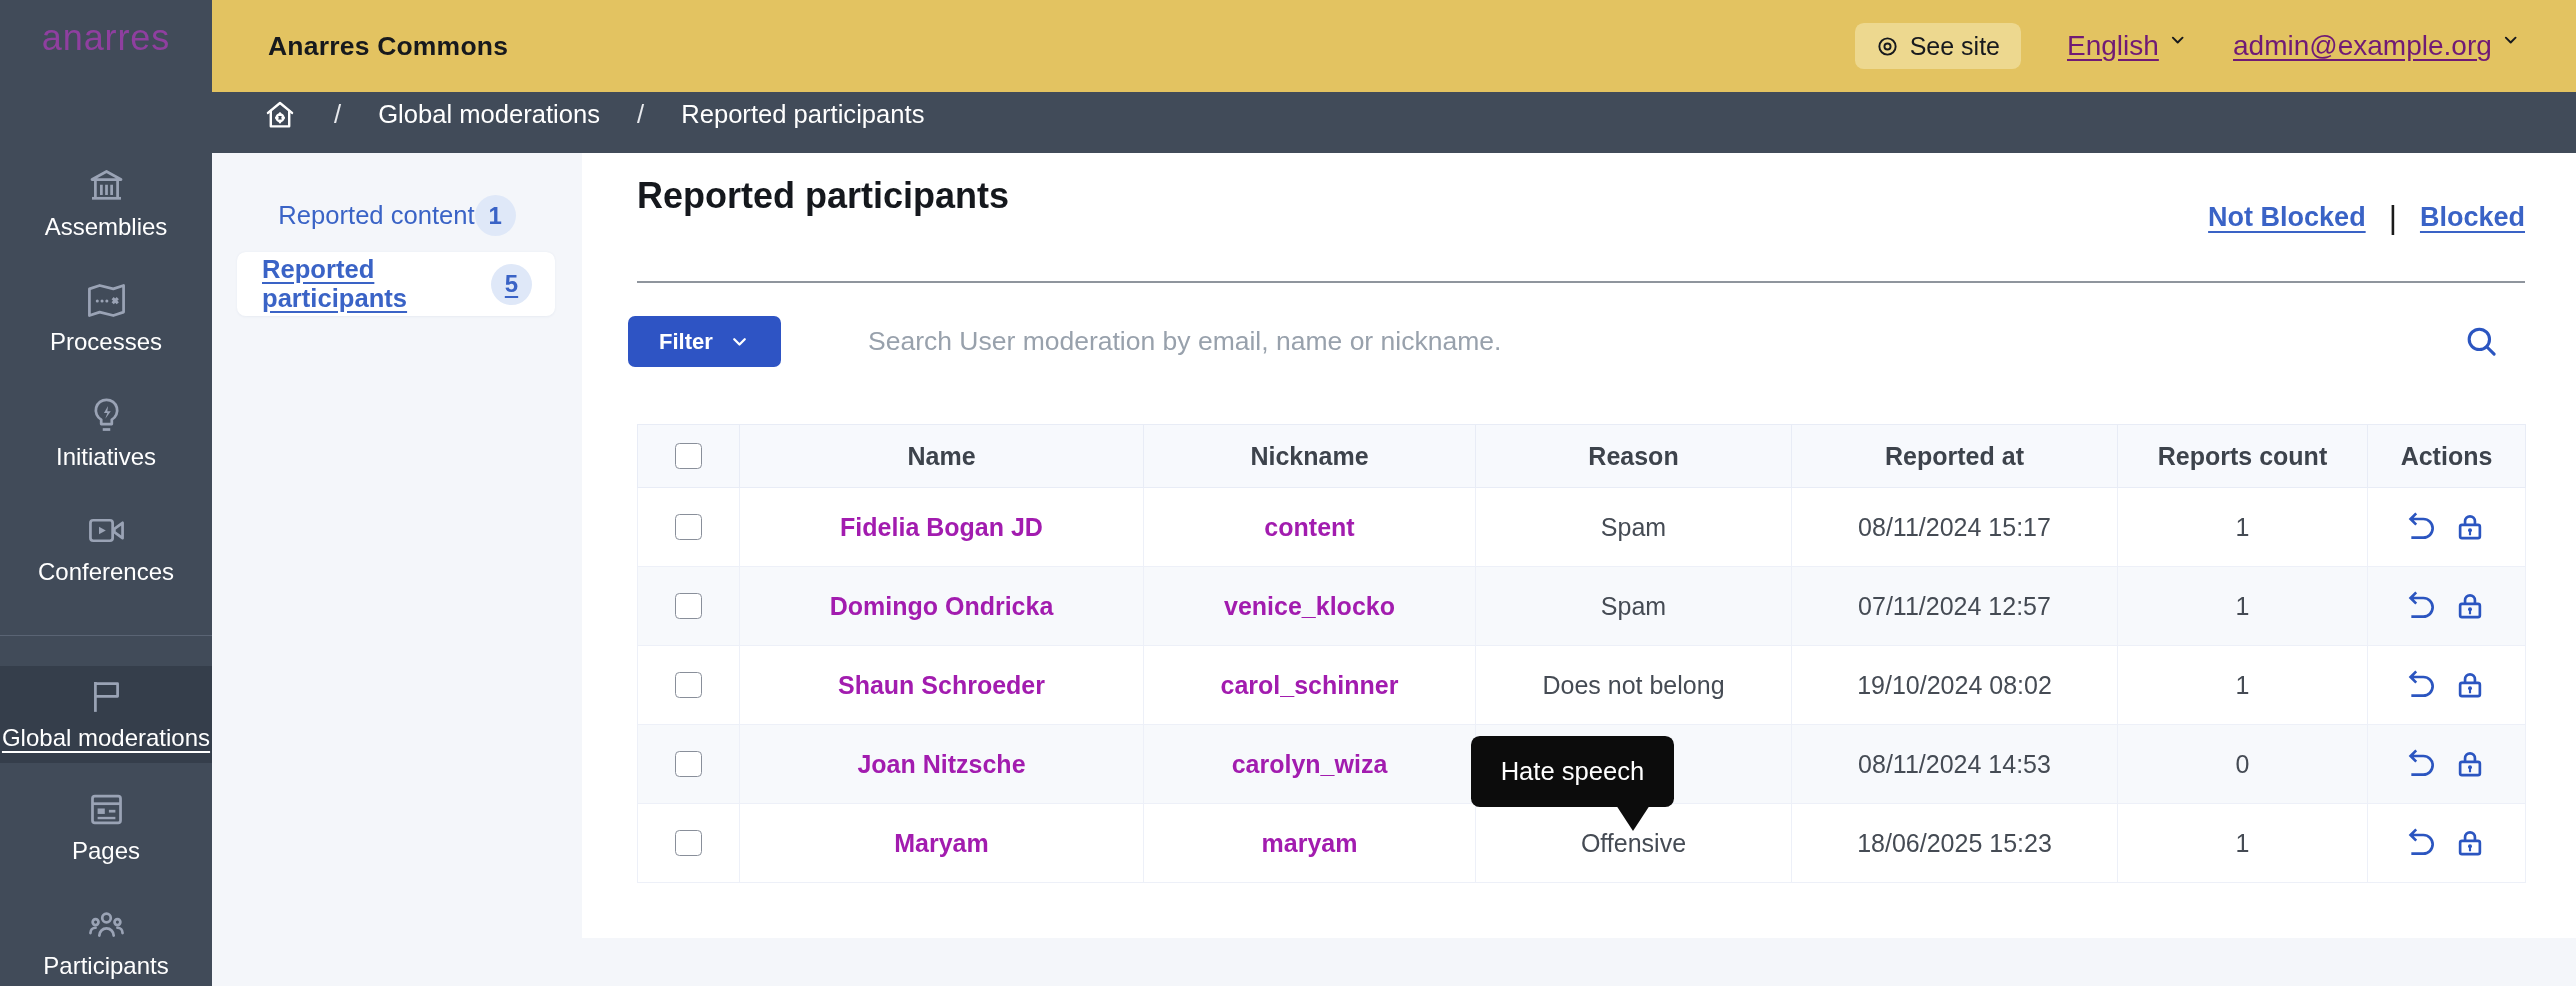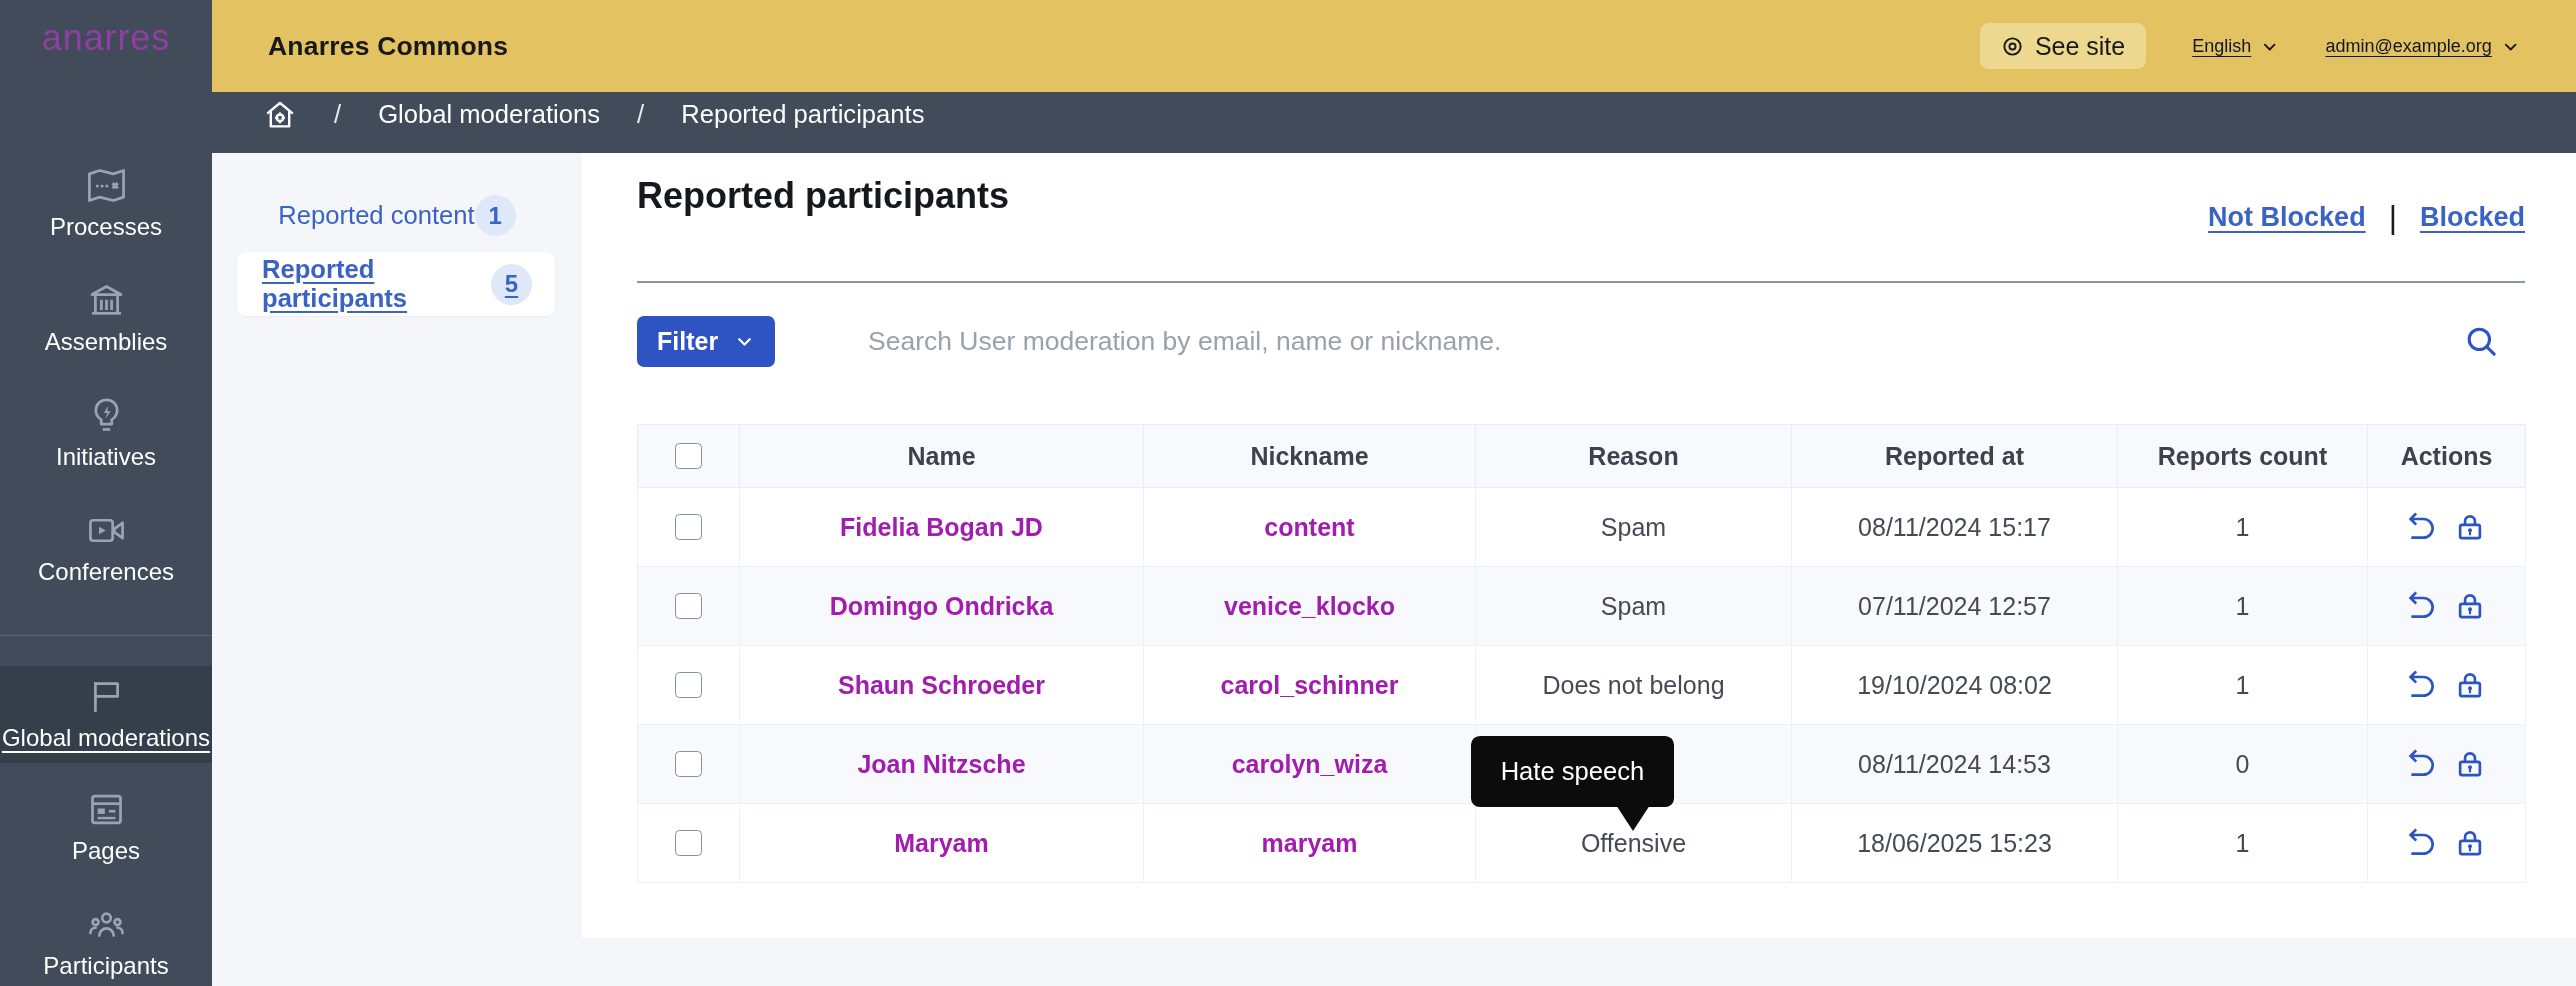--- a/index.html
+++ b/index.html
@@ -5,21 +5,21 @@
   *{margin:0;padding:0;box-sizing:border-box}
   html,body{width:2576px;height:986px}
   body{position:relative;overflow:hidden;background:#414b59;font-family:"Liberation Sans","DejaVu Sans",sans-serif;-webkit-font-smoothing:antialiased}
   a{text-decoration:none}
 
   
   .topbar{position:absolute;left:212px;top:0;width:2364px;height:92px;background:#e3c361;display:flex;align-items:center;justify-content:space-between;padding:0 56px;z-index:5}
   .topbar-title{font-size:26.5px;font-weight:700;color:#17191d;letter-spacing:0.2px}
   .topbar-right{display:flex;align-items:center;gap:46px}
   .seesite-pill{display:flex;align-items:center;gap:10.6px;background:#edd88f;border-radius:8.8px;padding:8.8px 21px;color:#17191d;font-size:25px;cursor:pointer}
-  .top-link{display:flex;align-items:flex-end;gap:8.8px;color:#0f172a;font-size:18px;cursor:pointer}
+  .top-link{display:flex;align-items:flex-start;gap:8.8px;color:#701a75;font-size:28px;cursor:pointer}
   .top-link .lbl{text-decoration:underline;text-underline-offset:4.4px}
 
   
   .logo-block{position:absolute;left:0;top:0;width:212px;height:76px;background:#414b59;display:flex;align-items:center;justify-content:center;z-index:6}
   .logo-text{color:#8f3f9f;font-size:36px;font-weight:500;letter-spacing:0.9px}
 
   
   .breadcrumb{position:absolute;left:212px;top:76px;width:2364px;height:77px;background:#414b59;display:flex;align-items:center;gap:37px;padding-left:51px;z-index:4}
   .crumb{color:#fff;font-size:25.6px;cursor:pointer}
   .crumb-sep{color:#e8eaee;font-size:25.6px}
@@ -47,21 +47,21 @@
   .subnav-card .subnav-badge{text-decoration:underline;text-underline-offset:3.5px}
 
   
   .main{position:absolute;left:582px;top:153px;width:1994px;height:785px;background:#fff;z-index:2}
   .page-title{position:absolute;left:55px;top:22px;font-size:36px;font-weight:700;color:#15181d}
   .view-tabs{position:absolute;right:51px;top:46px;display:flex;align-items:center;gap:23px}
   .view-tab{color:#3a63c6;font-size:27px;font-weight:700;text-decoration:underline;text-underline-offset:5.3px;cursor:pointer}
   .view-tab-sep{color:#1b1b1b;font-size:32px;font-weight:400}
   .rule{position:absolute;left:55px;right:51px;top:128px;height:1.8px;background:#8f959d}
 
-  .filter-btn{position:absolute;left:55px;top:163px;height:51px;padding:0 20px;background:#2e54c4;border:none;border-radius:7px;display:inline-flex;align-items:center;gap:16px;color:#fff;font-size:25px;font-weight:700;font-family:inherit;cursor:pointer}
+  .filter-btn{position:absolute;left:46px;top:163px;height:51px;padding:0 31px;background:#2e54c4;border:none;border-radius:7px;display:inline-flex;align-items:center;gap:16px;color:#fff;font-size:22px;font-weight:700;font-family:inherit;cursor:pointer}
   .search-input{position:absolute;left:286px;top:163px;width:1517px;height:51px;border:none;outline:none;background:transparent;font-size:26.5px;font-family:inherit;color:#444}
   .search-input::placeholder{color:#98a1ac;opacity:1}
   .search-btn{position:absolute;left:1881px;top:168px;width:41px;height:41px;background:none;border:none;cursor:pointer}
 
   
   .mod-table{position:absolute;left:55px;top:271px;width:1888px;border-collapse:collapse;table-layout:fixed}
   .mod-table th{height:63px;background:#f7f9fd;color:#3d434c;font-size:25px;font-weight:600;border:0.9px solid #e8ecf6;text-align:center}
   .mod-table td{height:79px;border:0.9px solid #edf0f8;text-align:center;font-size:25px;color:#454b54;background:#fff}
   .mod-table tbody tr:nth-child(even) td{background:#f7f9fc}
   .cell-link{color:#a21caf;font-weight:700;text-underline-offset:4.4px;cursor:pointer}
@@ -120,37 +120,37 @@
   <a class="crumb">Global moderations</a>
   <span class="crumb-sep">/</span>
   <a class="crumb">Reported participants</a>
 </nav>
 
 <aside class="sidebar">
   <div class="nav">
 
     <a class="nav-item">
       <svg class="nav-ic ic" viewBox="0 0 24 24" fill="none" stroke="#9aa3b5" stroke-width="1.6" stroke-linejoin="round">
+          <path d="M3.5 8.5L12 3.8l8.5 4.7z"></path>
+          <path d="M5.5 8.5v11M18.5 8.5v11"></path>
+          <path d="M9 11.5v6M12 11.5v6M15 11.5v6"></path>
+          <path d="M3.5 19.5h17"></path>
+        </svg>
+      <span class="nav-label">Assemblies</span>
+    </a>
+
+    <a class="nav-item">
+      <svg class="nav-ic ic" viewBox="0 0 24 24" fill="none" stroke="#9aa3b5" stroke-width="1.6" stroke-linejoin="round">
           <path d="M2 5.2l6-2 8 2 6-2v15.6l-6 2-8-2-6 2z"></path>
           <circle cx="6.6" cy="12.3" r="0.9" fill="#9aa3b5" stroke="none"></circle>
           <circle cx="9.4" cy="12.3" r="0.9" fill="#9aa3b5" stroke="none"></circle>
           <circle cx="12.2" cy="12.3" r="0.9" fill="#9aa3b5" stroke="none"></circle>
           <path d="M15.6 10.6l3 3M18.6 10.6l-3 3" stroke-width="1.8"></path>
         </svg>
       <span class="nav-label">Processes</span>
-    </a>
-
-    <a class="nav-item">
-      <svg class="nav-ic ic" viewBox="0 0 24 24" fill="none" stroke="#9aa3b5" stroke-width="1.6" stroke-linejoin="round">
-          <path d="M3.5 8.5L12 3.8l8.5 4.7z"></path>
-          <path d="M5.5 8.5v11M18.5 8.5v11"></path>
-          <path d="M9 11.5v6M12 11.5v6M15 11.5v6"></path>
-          <path d="M3.5 19.5h17"></path>
-        </svg>
-      <span class="nav-label">Assemblies</span>
     </a>
 
     <a class="nav-item">
       <svg class="nav-ic ic" viewBox="0 0 24 24" fill="none" stroke="#9aa3b5" stroke-width="1.6" stroke-linejoin="round">
           <path d="M12 2.8a6.2 6.2 0 0 1 3.1 11.6v2.6H8.9v-2.6A6.2 6.2 0 0 1 12 2.8z"></path>
           <path d="M9.8 20.2h4.4"></path>
           <path d="M12.9 6.5l-2.4 4h2l-1.2 3.4 3.2-4.4h-2z" fill="#9aa3b5" stroke="none"></path>
         </svg>
       <span class="nav-label">Initiatives</span>
     </a>

